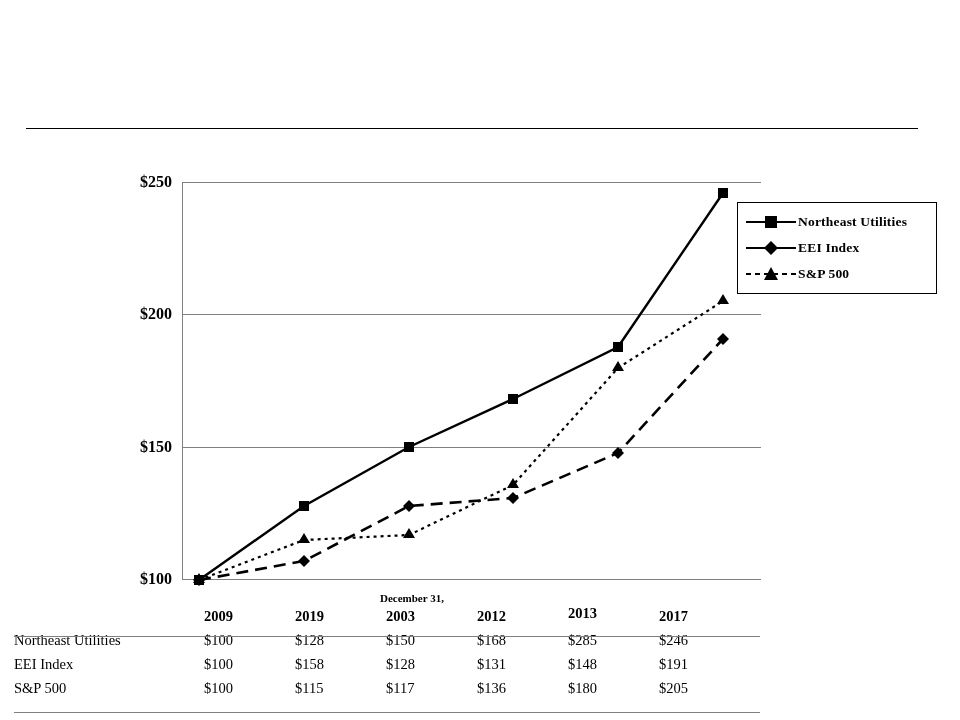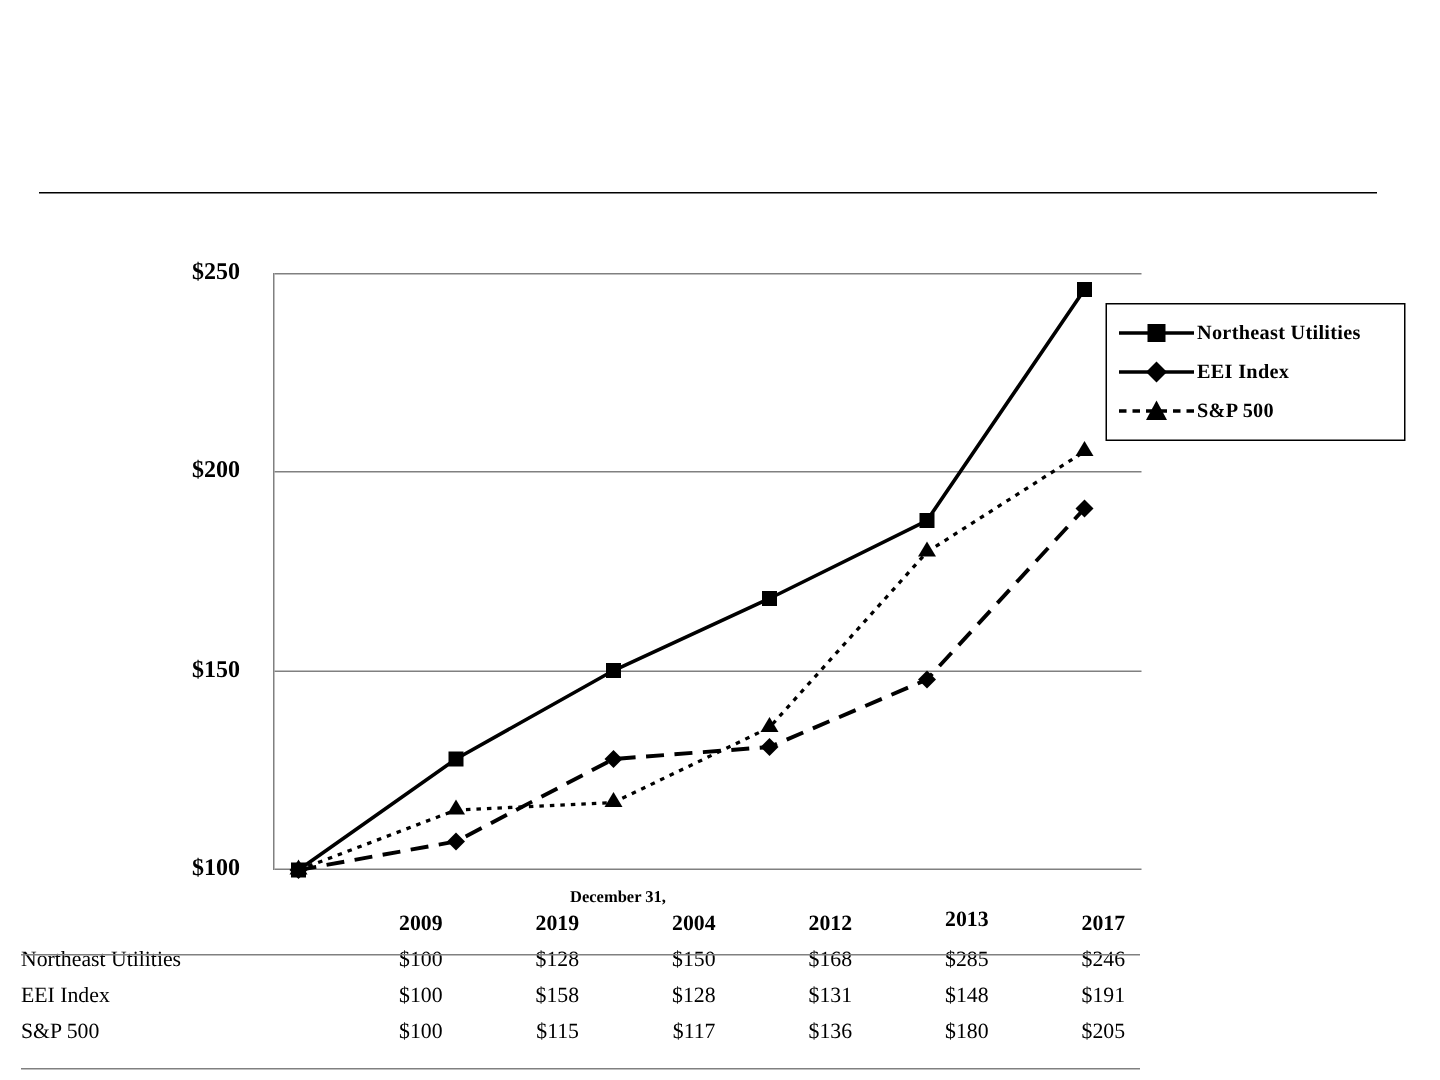--- a/index.html
+++ b/index.html
@@ -56,21 +56,21 @@
   }
   .gridline {
     position: absolute;
     left: 0;
     width: 578px;
     height: 1px;
     background: #808080;
   }
   .ytick-label {
     position: absolute;
-    right: 12px;
+    right: 0;
     width: 70px;
     text-align: right;
     font-size: 16px;
     font-weight: bold;
     transform: translateY(-9px);
   }
   .ylabels {
     position: absolute;
     left: 100px;
     top: 32px;
@@ -144,21 +144,21 @@
     text-align: center;
     font-size: 14.5px;
     padding-bottom: 3px;
   }
   .rowname {
     width: 190px;
     padding-left: 14px;
   }
   .val {
     width: 91px;
-    text-align: right;
+    text-align: left;
   }
   .hr-top {
     position: absolute;
     left: 14px;
     top: 28px;
     width: 746px;
     height: 1px;
     background: #808080;
   }
   .hr-bottom {
@@ -266,21 +266,21 @@
 
   <div class="table-wrap">
     <div class="hr-top"></div>
     <div class="hr-bottom"></div>
     <table>
       <thead>
         <tr>
           <th class="rowname"></th>
           <th class="col-head val">2009</th>
           <th class="col-head val">2019</th>
-          <th class="col-head val">2004</th>
+          <th class="col-head val">2003</th>
           <th class="col-head val">2012</th>
           <th class="col-head val head-2013">2013</th>
           <th class="col-head val">2017</th>
         </tr>
       </thead>
       <tbody>
         <tr class="data-row">
           <td class="rowname">Northeast Utilities</td>
           <td class="val">$100</td>
           <td class="val">$128</td>

